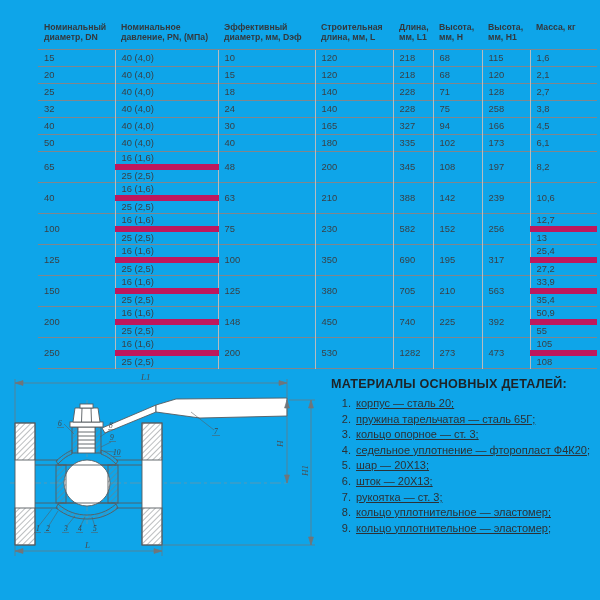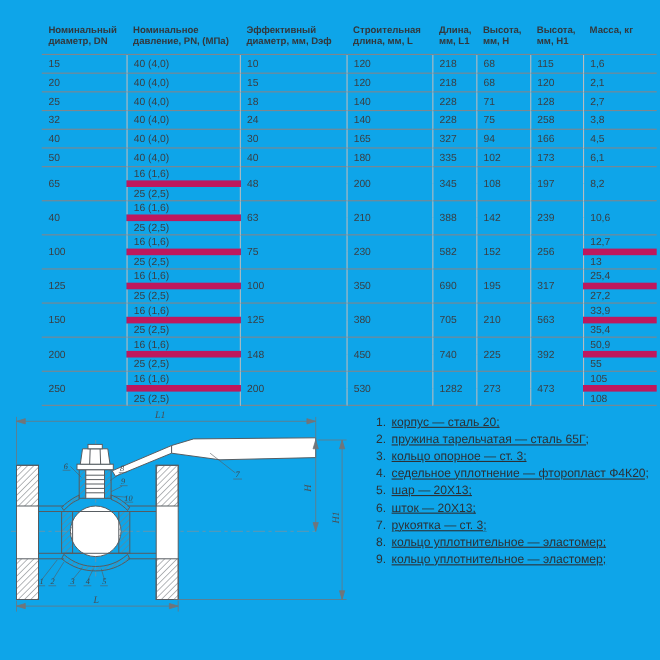--- a/index.html
+++ b/index.html
@@ -348,20 +348,21 @@
     <text class="part-num" x="70" y="159">4</text>
     <text class="part-num" x="85" y="159">5</text>
     <text class="part-num" x="50" y="54">6</text>
     <text class="part-num" x="206" y="62">7</text>
     <text class="part-num" x="101" y="56">8</text>
     <text class="part-num" x="102" y="68">9</text>
     <text class="part-num" x="105" y="83">10</text>
   </svg>
 
   <div class="materials">
+    <div class="materials-title">МАТЕРИАЛЫ ОСНОВНЫХ ДЕТАЛЕЙ:</div>
     <div id="materials-list">
         <div class="mat-item">
           <span class="mat-num">1.</span>
           <span class="mat-text">корпус — сталь 20;</span>
         </div>
         <div class="mat-item">
           <span class="mat-num">2.</span>
           <span class="mat-text">пружина тарельчатая — сталь 65Г;</span>
         </div>
         <div class="mat-item">

